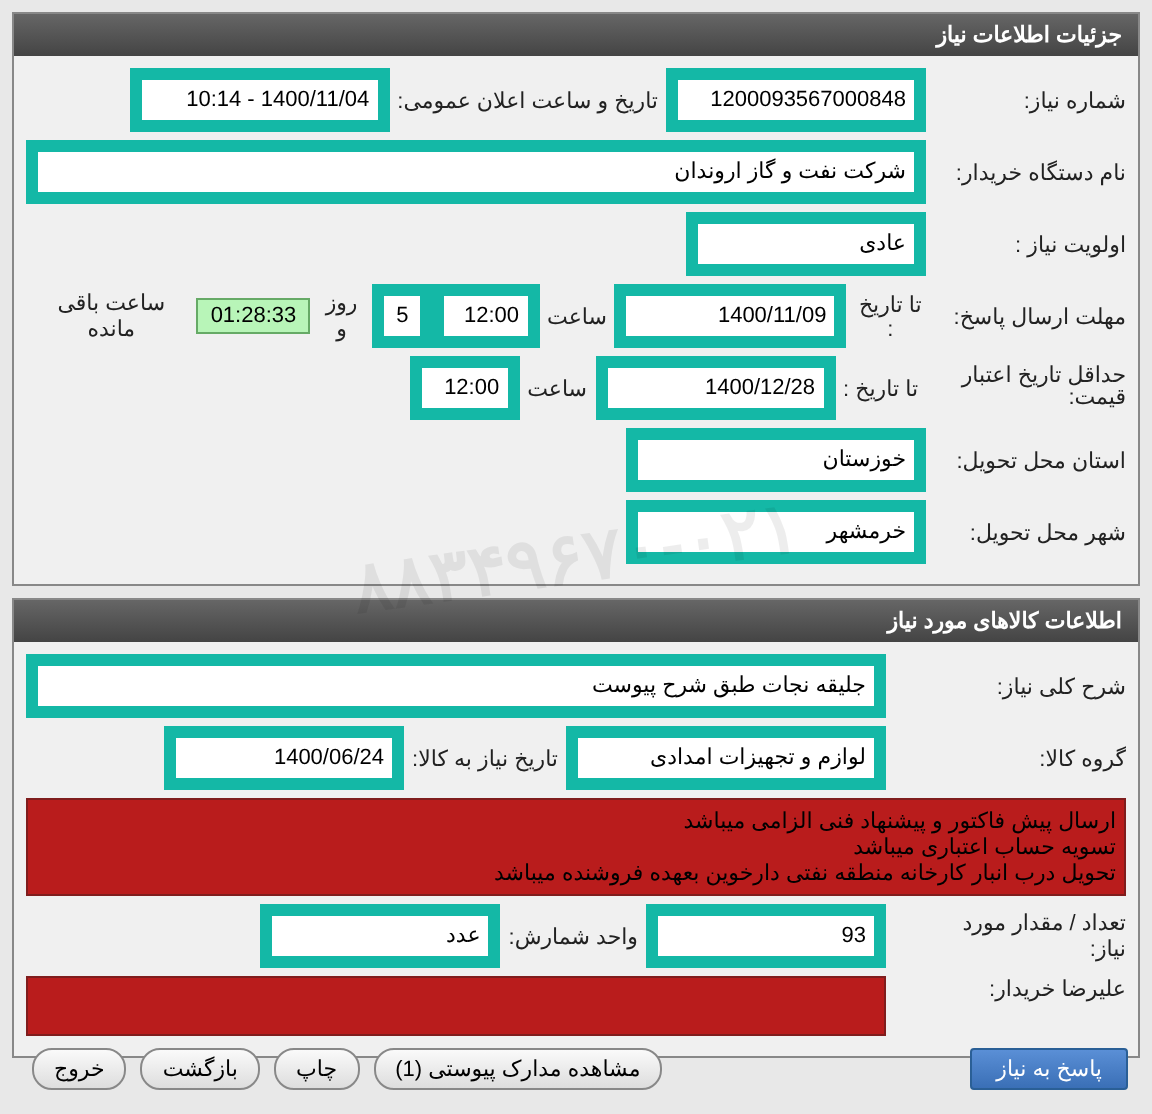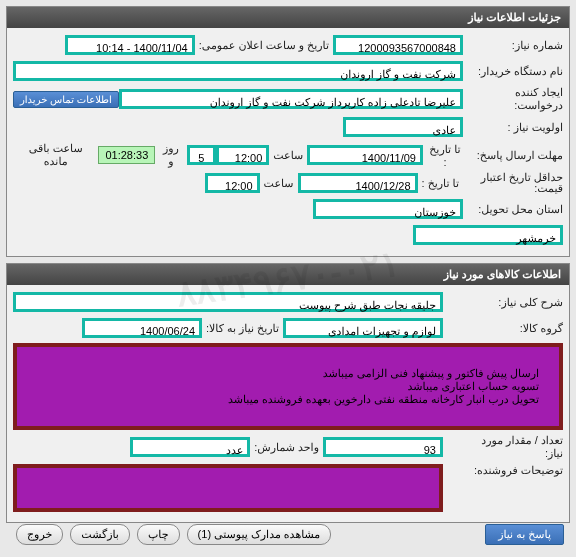--- a/index.html
+++ b/index.html
@@ -4,24 +4,24 @@
 <style>
   * { box-sizing: border-box; margin: 0; padding: 0; font-family: Tahoma, sans-serif; font-size: 11px; }
   body { background: #e8e8e8; width: 576px; height: 557px; overflow: hidden; position: relative; }
   .panel { border: 1px solid #888; margin: 6px; background: #f5f5f5; }
   .panel-header { background: linear-gradient(#666, #444); color: #fff; padding: 4px 8px; font-weight: bold; }
   .panel-body { padding: 6px; background: #f0f0f0; }
   .row { display: flex; align-items: center; margin-bottom: 4px; min-height: 22px; }
   .label { width: 100px; text-align: right; padding-left: 4px; color: #222; }
   .label-wide { width: 120px; text-align: right; padding-left: 20px; color: #222; }
   .label-sm { padding: 0 4px; color: #222; text-align: center; }
-  .field { background: #fff; border: 3px solid #14b8a6; padding: 2px 4px; height: 20px; line-height: 16px; color: #000; }
+  .field { background: #fff; border: 6px solid #14b8a6; padding: 2px 4px; height: 32px; line-height: 16px; color: #000; }
   .badge { background: linear-gradient(#5a8fd6, #3a6fb6); color: #fff; border: 1px solid #2a5f96; padding: 2px 6px; border-radius: 2px; font-size: 10px; cursor: pointer; }
   .countdown { background: #b8f5b8; border: 1px solid #6a6; padding: 2px 6px; }
-  .textarea { background: #a21caf; border: 4px solid #7f1d1d; padding: 20px; color: #000; min-height: 40px; }
+  .textarea { background: #b91c1c; border: 1px solid #7f1d1d; padding: 4px; color: #000; min-height: 40px; }
   .bottom-bar { position: absolute; bottom: 6px; left: 6px; right: 6px; display: flex; justify-content: space-between; align-items: center; padding: 6px; }
   .btn { background: linear-gradient(#fafafa, #ddd); border: 1px solid #888; padding: 3px 10px; cursor: pointer; border-radius: 10px; margin-left: 4px; }
   .btn-primary { background: linear-gradient(#5a8fd6, #3a6fb6); color: #fff; border: 1px solid #2a5f96; padding: 3px 12px; cursor: pointer; border-radius: 2px; }
   .watermark { position: absolute; top: 50%; left: 50%; transform: translate(-50%, -50%) rotate(-8deg); font-size: 36px; color: rgba(0,0,0,0.07); font-weight: bold; pointer-events: none; letter-spacing: 2px; white-space: nowrap; direction: ltr; }
 </style>
 </head>
 <body>
 
 <div class="panel">
   <div class="panel-header">جزئیات اطلاعات نیاز</div>
@@ -32,25 +32,20 @@
       <span class="field" style="width:130px">1200093567000848</span>
       <span class="label-sm">تاریخ و ساعت اعلان عمومی:</span>
       <span class="field" style="width:130px">1400/11/04 - 10:14</span>
     </div>
 
     <div class="row">
       <span class="label">نام دستگاه خریدار:</span>
       <span class="field" style="flex:1">شرکت نفت و گاز اروندان</span>
     </div>
 
-    <div class="row">
-      <span class="label">ایجاد کننده درخواست:</span>
-      <span class="field" style="flex:1">علیرضا تادعلی زاده کارپرداز شرکت نفت و گاز اروندان</span>
-      <span class="badge">اطلاعات تماس خریدار</span>
-    </div>
 
     <div class="row">
       <span class="label">اولویت نیاز :</span>
       <span class="field" style="width:120px">عادی</span>
     </div>
 
     <div class="row">
       <span class="label">مهلت ارسال پاسخ:</span>
       <span class="label-sm">تا تاریخ :</span>
       <span class="field" style="width:120px">1400/11/09</span>
@@ -70,20 +65,21 @@
       <span class="label-sm">ساعت</span>
       <span class="field" style="width:55px">12:00</span>
     </div>
 
     <div class="row">
       <span class="label">استان محل تحویل:</span>
       <span class="field" style="width:150px">خوزستان</span>
     </div>
 
     <div class="row">
+      <span class="label">شهر محل تحویل:</span>
       <span class="field" style="width:150px">خرمشهر</span>
     </div>
   </div>
 </div>
 
 <div class="panel">
   <div class="panel-header">اطلاعات کالاهای مورد نیاز</div>
   <div class="panel-body">
 
     <div class="row">
@@ -105,21 +101,21 @@
     </div>
 
     <div class="row">
       <span class="label-wide">تعداد / مقدار مورد نیاز:</span>
       <span class="field" style="width:120px">93</span>
       <span class="label-sm">واحد شمارش:</span>
       <span class="field" style="width:120px">عدد</span>
     </div>
 
     <div class="row" style="align-items:flex-start">
-      <span class="label-wide">توضیحات فروشنده:</span>
+      <span class="label-wide">علیرضا خریدار:</span>
       <div class="textarea" style="flex:1;min-height:30px"></div>
     </div>
 
   </div>
 </div>
 
 <div class="watermark">۸۸۳۴۹۶۷۰-۰۲۱</div>
 
 <div class="bottom-bar">
   <div>

